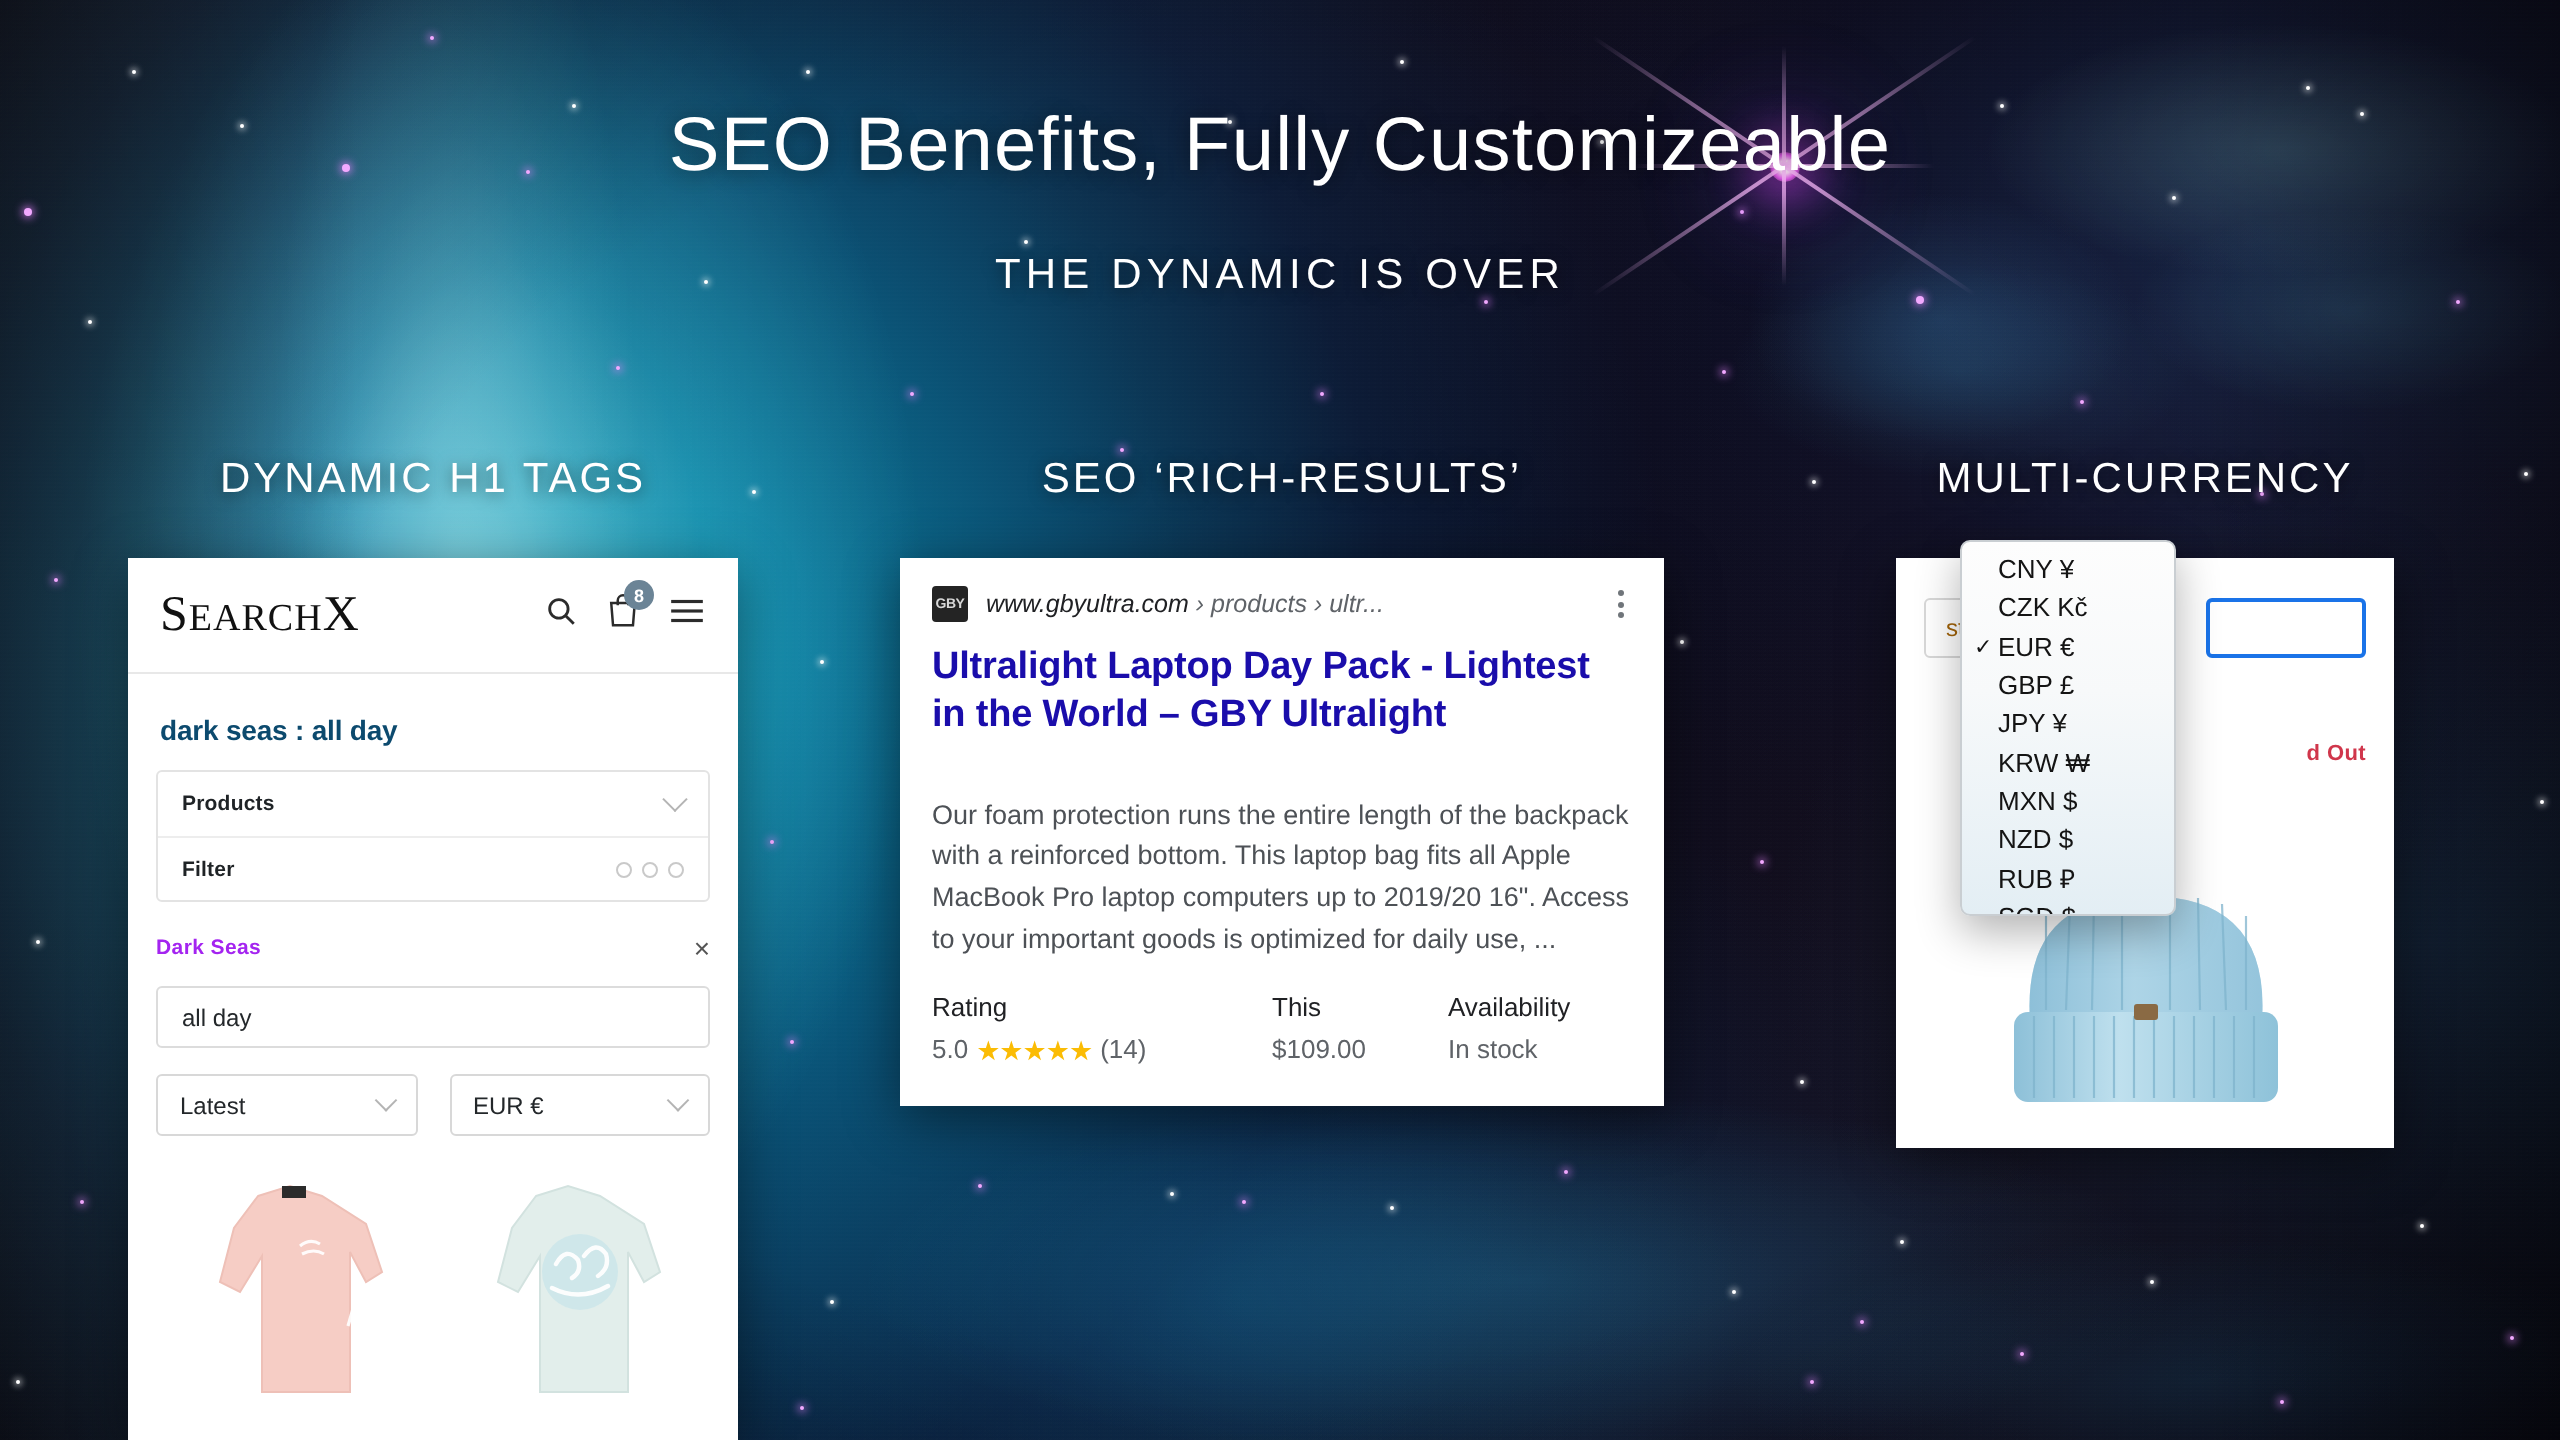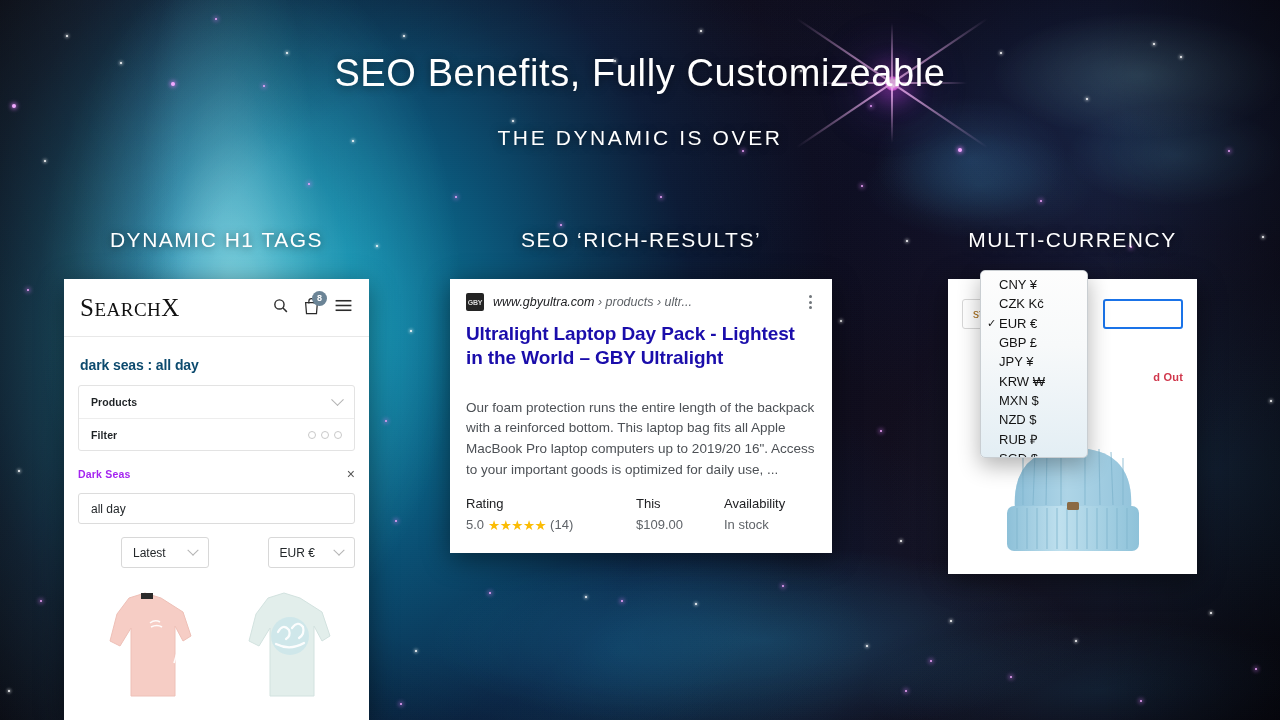--- a/index.html
+++ b/index.html
@@ -145,21 +145,21 @@
   .tag-chip { font-size: 10.5px; font-weight: 700; color: #a424f0; letter-spacing: .2px; }
   .tag-x { margin-left: auto; font-size: 14px; color: #555; line-height: 1; cursor: pointer; }
 
   .search-field {
     margin: 12px 14px 0; height: 31px; border: 1px solid #dcdcdc; border-radius: 3px;
     display: flex; align-items: center; padding: 0 12px; font-size: 12px; color: #24282b; background: #fff;
   }
   .selects { margin: 13px 14px 0; display: flex; gap: 16px; }
   .sel {
     flex: 1; height: 31px; border: 1px solid #d8d8d8; border-radius: 3px; background: #fff;
-    display: flex; align-items: center; padding: 0 11px; font-size: 12px; color: #23272a; margin-left: 43px;
+    display: flex; align-items: center; padding: 0 11px; font-size: 12px; color: #23272a;
   }
   .sel .chev { margin-left: auto; width: 8px; height: 8px; }
 
   .grid2 { display: flex; gap: 0; margin-top: 16px; padding: 0 14px; }
   .pcard { flex: 1; height: 120px; display: flex; align-items: flex-start; justify-content: center; }
 
   
   #serp {
     position: absolute; left: 450px; top: 279px; width: 382px; height: 274px;
     background: #fff; padding: 14px 16px 0; overflow: hidden;

